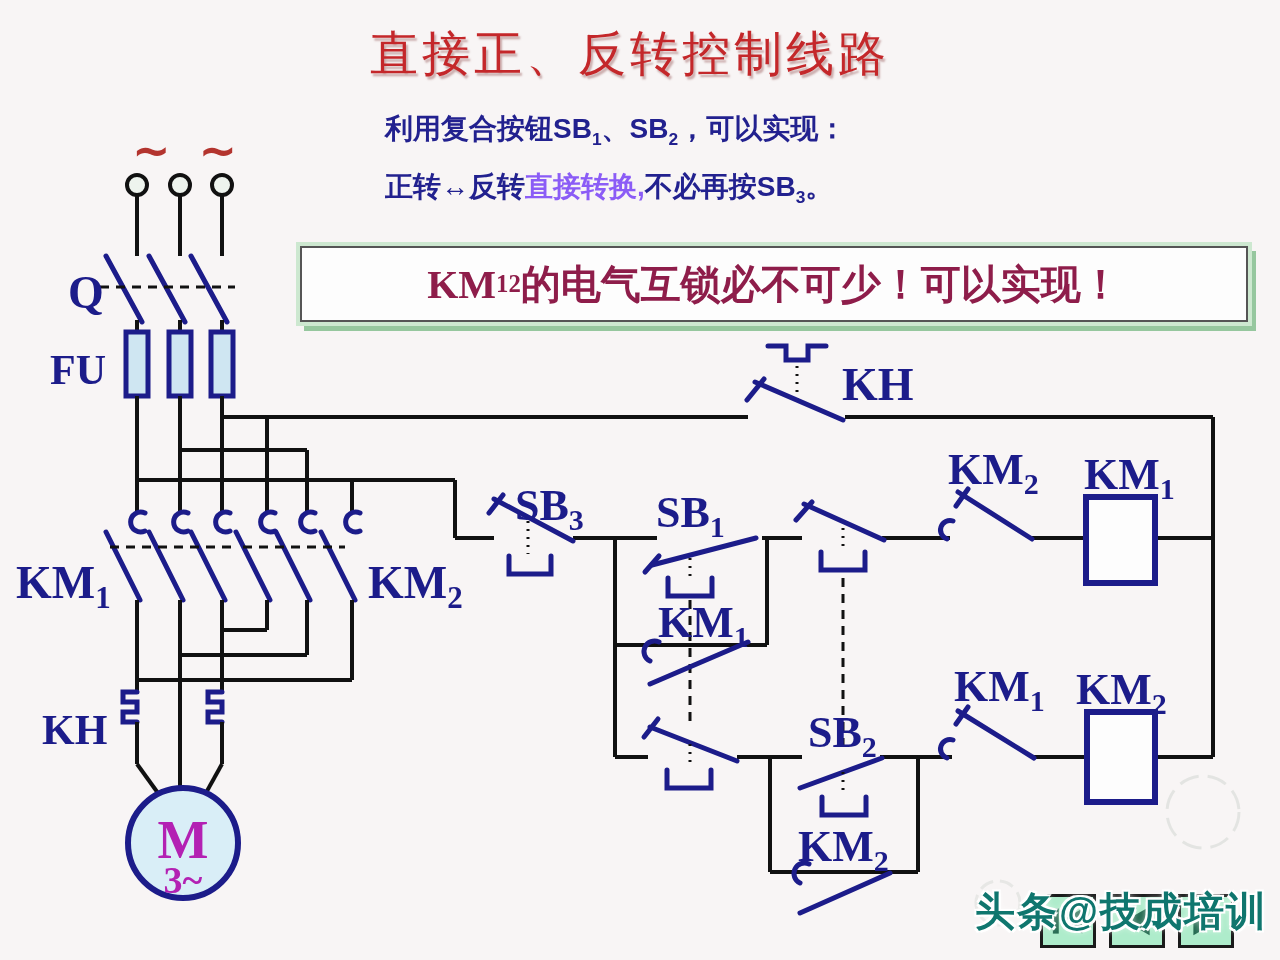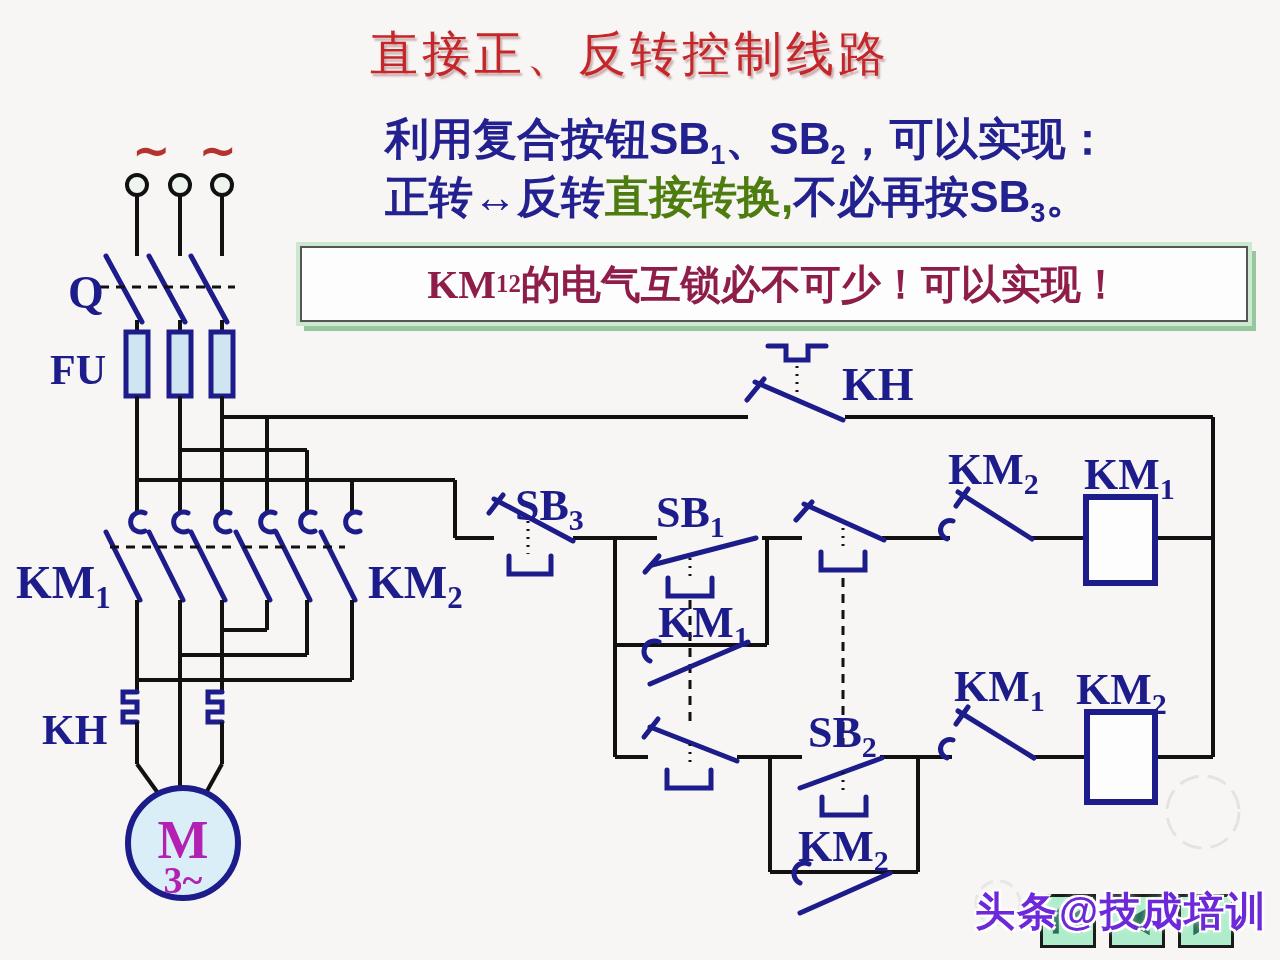--- a/index.html
+++ b/index.html
@@ -1,43 +1,43 @@
 <!DOCTYPE html>
 <html><head>
 <meta charset="utf-8">
 <style>
   html,body{margin:0;padding:0;background:#e8e8e8;}
   .slide{position:relative;width:1280px;height:960px;background:#f8f5f5;overflow:hidden;
          font-family:"Liberation Sans","DejaVu Sans",sans-serif;}
   .title{position:absolute;top:22px;left:0;width:1260px;text-align:center;
          font-size:48px;font-weight:normal;color:#c4272a;letter-spacing:4px;
          text-shadow:2px 3px 2px rgba(120,40,40,0.35);}
-  .subline{position:absolute;left:385px;font-size:44px;font-weight:bold;color:#22218f;white-space:nowrap;}
+  .subline{position:absolute;left:385px;font-size:28px;font-weight:bold;color:#22218f;white-space:nowrap;}
   .sub1{top:110px;}
   .sub2{top:168px;}
   .subline sub{font-size:0.62em;}
-  .red-inline{color:#4d7c0f;}
+  .red-inline{color:#8b5cf6;}
   .warnbox{position:absolute;left:300px;top:246px;width:944px;height:72px;
            background:#fdfdfd;border:2px solid #555;
            box-shadow:0 0 0 4px #cde8d0,6px 7px 0 2px #96c79e;
            display:flex;align-items:center;justify-content:center;
            font-family:"Liberation Serif","DejaVu Serif",serif;
            font-size:40px;font-weight:bold;color:#8e1d4a;white-space:nowrap;}
   .warnbox sub{font-size:0.62em;}
   svg.circuit{position:absolute;left:0;top:0;}
   .wire{stroke:#111;stroke-width:4;fill:none;}
   .comp{stroke:#1c1c8a;stroke-width:5;fill:none;stroke-linecap:round;}
   .comp-thick{stroke:#1c1c8a;stroke-width:6;fill:#fdfdfd;}
   .dash{stroke:#111;stroke-width:3;fill:none;stroke-dasharray:9 7;}
   .dots{stroke:#111;stroke-width:3;fill:none;stroke-dasharray:2 6;}
   .lbl{font-family:"Liberation Serif","DejaVu Serif",serif;font-weight:bold;fill:#1c1c8a;}
   .mlabel{font-family:"Liberation Serif","DejaVu Serif",serif;font-weight:bold;fill:#b321b3;}
   .tilde{font-family:"DejaVu Sans","Liberation Sans",sans-serif;font-weight:bold;fill:#b3342e;letter-spacing:6px;}
   .ghost{opacity:0.4;}
-  .watermark-text{position:absolute;right:12px;top:884px;font-size:40px;font-weight:bold;color:#6d28d9;
+  .watermark-text{position:absolute;right:12px;top:884px;font-size:40px;font-weight:bold;color:#0f766e;
         letter-spacing:2px;white-space:nowrap;z-index:5;
         text-shadow:-2px -2px 0 #fff,2px -2px 0 #fff,-2px 2px 0 #fff,2px 2px 0 #fff,0 0 7px #fff;}
   .navbar{position:absolute;left:1040px;top:894px;display:flex;gap:13px;z-index:4;}
   .navbtn{width:56px;height:54px;background:#aeeccb;border:3px solid #1a1a1a;box-sizing:border-box;
           display:flex;align-items:center;justify-content:center;cursor:pointer;}
 </style>
 </head>
 <body>
 
 <div class="slide">

